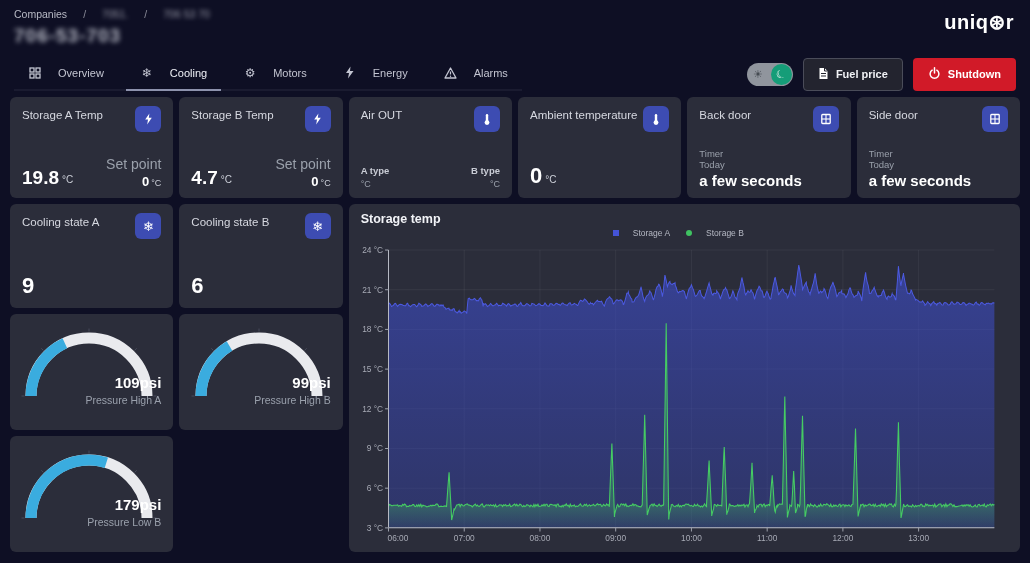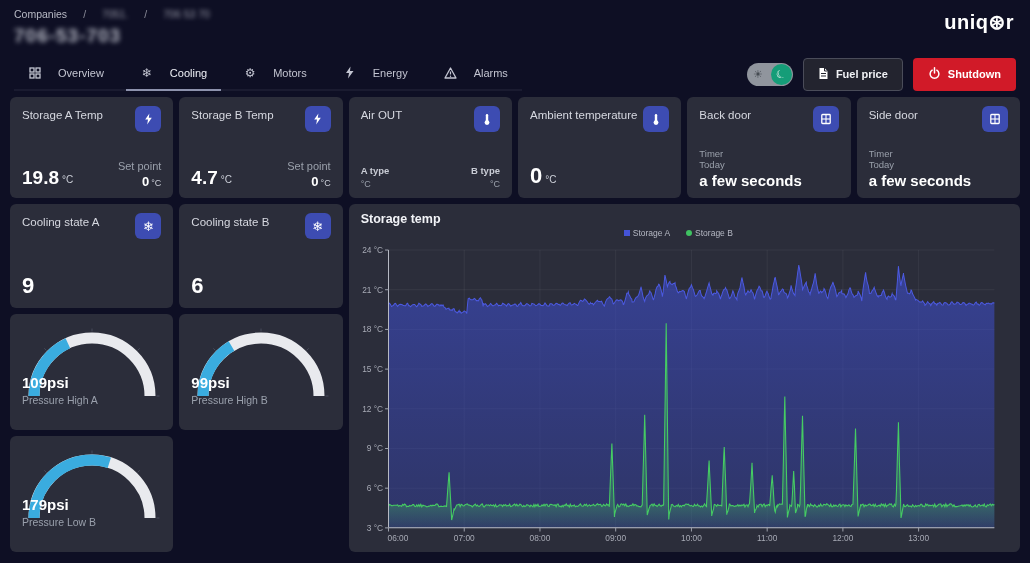--- a/index.html
+++ b/index.html
@@ -47,40 +47,40 @@
   .iconbox { width:26px; height:26px; border-radius:6px; background:#3d4cb2; color:#fff;
              display:flex; align-items:center; justify-content:center; flex:none; }
   .iconbox svg { display:block; }
   .iconbox .glyph { font-size:13px; line-height:13px; color:#fff; }
   .card-bottom { margin-top:auto; display:flex; justify-content:space-between; align-items:flex-end; }
   .bigval { font-size:19px; font-weight:bold; color:#fff; }
   .bigval .unit { font-size:10px; font-weight:normal; color:#cdd0d9; margin-left:3px; position:relative; top:-1px; }
   .hugeval { font-size:22px; font-weight:bold; color:#fff; }
   .hugeval .unit { font-size:10px; font-weight:normal; color:#cdd0d9; margin-left:3px; }
   .subcol { text-align:right; }
-  .sublabel { font-size:11px; color:#9aa0ab; margin-bottom:2px; }
+  .sublabel { font-size:14px; color:#9aa0ab; margin-bottom:2px; }
   .subval { font-size:13px; font-weight:bold; color:#fff; }
   .subval .unit { font-size:9px; font-weight:normal; color:#cdd0d9; margin-left:2px; }
   .typecol { text-align:left; }
   .typelabel { font-size:9.5px; font-weight:bold; color:#c9ccd5; margin-bottom:3px; }
   .typeunit { font-size:9px; color:#9aa0ab; }
   .timerblock { margin-top:auto; }
   .timerrow { display:flex; justify-content:space-between; font-size:9.5px; color:#9aa0ab; margin-bottom:2px;flex-direction:column; }
   .timerval { font-size:15px; font-weight:bold; color:#fff; }
   
   .gauge-card { align-items:center; justify-content:flex-start; padding-top:12px; }
-  .gauge-wrap { display:flex; flex-direction:column; align-items:flex-start; width:100%; }
+  .gauge-wrap { display:flex; flex-direction:column; align-items:flex-end; width:100%; }
   .gauge-wrap svg { display:block; }
   .gauge-val { margin-top:-30px; font-size:15px; font-weight:bold; color:#fff; text-align:center; }
   .gauge-label { margin-top:3px; font-size:10.5px; color:#9aa0ac; text-align:center; }
   
   .chart-card { grid-column:3 / 7; grid-row:2 / 5; padding:8px 24px 4px 12px; }
   .chart-title { font-size:12.5px; font-weight:bold; color:#f2f3f7; }
   .legend { display:flex; justify-content:center; gap:16px; margin-top:2px; }
-  .legend-item { display:flex; align-items:center; gap:3px; font-size:8.5px; color:#b6b9c4; cursor:pointer; }
+  .legend-item { display:flex; align-items:center; gap:14px; font-size:8.5px; color:#b6b9c4; cursor:pointer; }
   .lg-a { width:6px; height:6px; background:#4453d6; }
   .lg-b { width:6px; height:6px; border-radius:50%; background:#3fc261; }
   .chart-svg-wrap { flex:1; margin-top:8px; }
   .chart-svg-wrap svg { width:100%; height:100%; }
 </style>
 </head>
 <body>
 
 <div class="header">
   <div class="breadcrumb">

